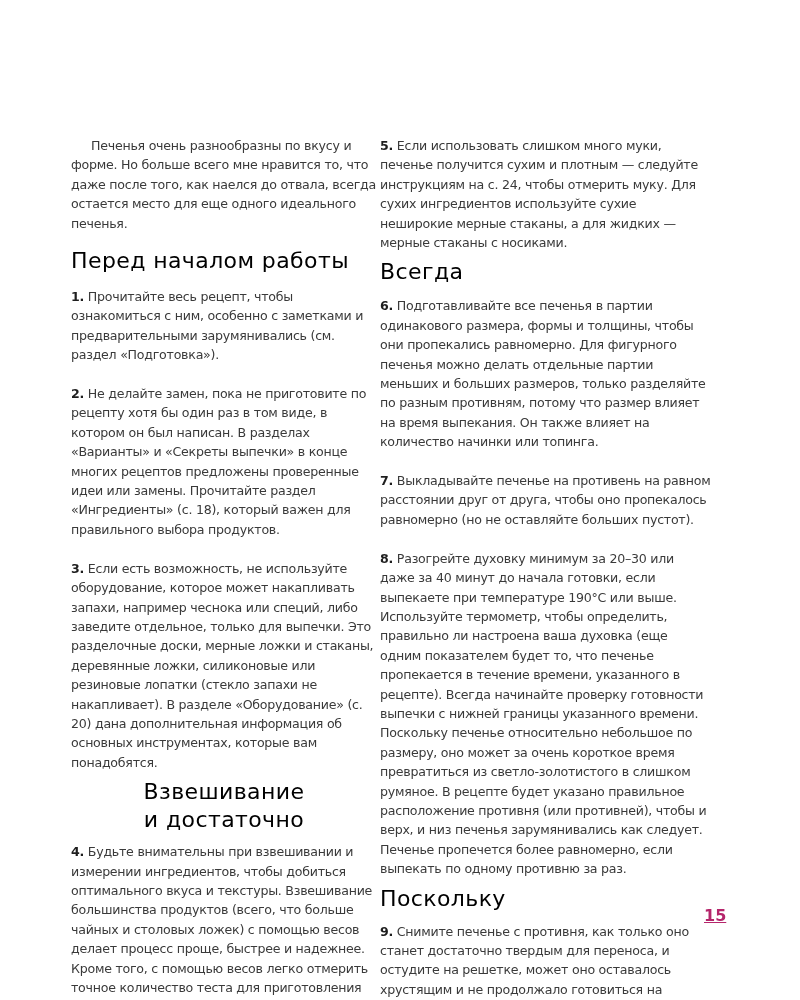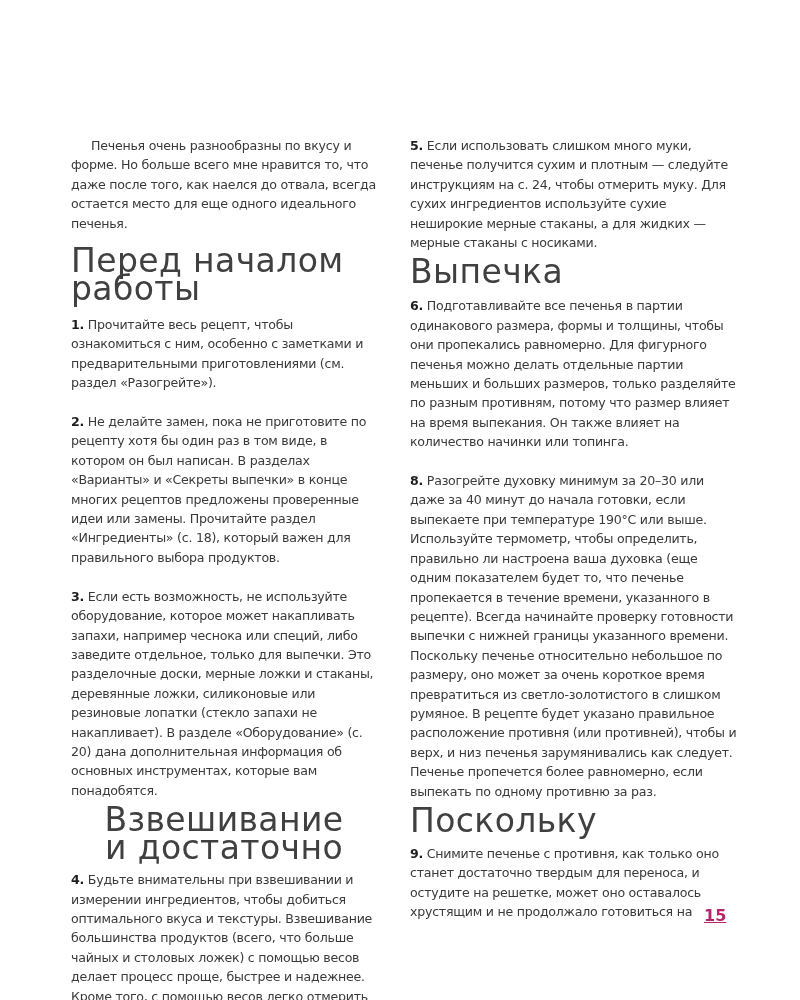--- a/index.html
+++ b/index.html
@@ -1,52 +1,53 @@
 <!DOCTYPE html>
 <html><head>
 <meta charset="utf-8">
 <style>
   html, body { margin:0; padding:0; background:#ffffff; }
   body { width:800px; height:1000px; position:relative; overflow:hidden;
          font-family:"DejaVu Sans", sans-serif; color:#3a3a3a; }
   .col { position:absolute; top:88px;margin-top:48px; }
   .col-left { left:71px; width:306px; }
-  .col-right { left:410px; width:332px; }
+  .col-right { left:380px; width:332px; }
   p { margin:0; font-size:12.6px; line-height:19.4px; letter-spacing:-0.25px; }
   p.intro { text-indent:20px; }
   p + p { margin-top:19.4px; }
   .num { font-weight:bold; color:#1e1e1e; }
-  h2 { margin:0; color:#404040; font-weight:normal; font-size:33px; line-height:28px;
+  h2 { margin:0; color:#000000; font-weight:normal; font-size:22px; line-height:28px;
        letter-spacing:0.4px; }
   .h-perd { margin-top:14px; margin-bottom:12px; }
   .h-vzv { margin-top:6px; margin-bottom:8px;text-align:center; }
   .h-vyp { margin-top:6px; margin-bottom:10px; }
   .h-ohl { margin-top:6px; margin-bottom:9px; }
   .page-num { position:absolute; left:704px; top:906px; font-weight:bold;
               font-size:16px; color:#b5256b;text-decoration:underline; }
 </style>
 </head>
 <body>
 
 <div class="col col-left">
   <p class="intro">Печенья очень разнообразны по вкусу и форме. Но больше всего мне нравится то, что даже после того, как наелся до отвала, всегда остается место для еще одного идеального печенья.</p>
 
   <h2 class="h-perd">Перед началом работы</h2>
-  <p><span class="num">1.</span><span> Прочитайте весь рецепт, чтобы ознакомиться с ним, особенно с заметками и предварительными приготовлениями (см. раздел «Разогрейте»).</span></p>
+  <p><span class="num">1.</span><span> Прочитайте весь рецепт, чтобы ознакомиться с ним, особенно с заметками и предварительными зарумянивались (см. раздел «Подготовка»).</span></p>
   <p><span class="num">2.</span><span> Не делайте замен, пока не приготовите по рецепту хотя бы один раз в том виде, в котором он был написан. В разделах «Варианты» и «Секреты выпечки» в конце многих рецептов предложены проверенные идеи или замены. Прочитайте раздел «Ингредиенты» (с. 18), который важен для правильного выбора продуктов.</span></p>
   <p><span class="num">3.</span><span> Если есть возможность, не используйте оборудование, которое может накапливать запахи, например чеснока или специй, либо заведите отдельное, только для выпечки. Это разделочные доски, мерные ложки и стаканы, деревянные ложки, силиконовые или резиновые лопатки (стекло запахи не накапливает). В разделе «Оборудование» (с. 20) дана дополнительная информация об основных инструментах, которые вам понадобятся.</span></p>
 
   <h2 class="h-vzv"><span>Взвешивание</span><br><span>и достаточно</span></h2>
   <p><span class="num">4.</span><span> Будьте внимательны при взвешивании и измерении ингредиентов, чтобы добиться оптимального вкуса и текстуры. Взвешивание большинства продуктов (всего, что больше чайных и столовых ложек) с помощью весов делает процесс проще, быстрее и надежнее. Кроме того, с помощью весов легко отмерить точное количество теста для приготовления печенья одинакового размера.</span></p>
 </div>
 
 <div class="col col-right">
   <p><span class="num">5.</span><span> Если использовать слишком много муки, печенье получится сухим и плотным — следуйте инструкциям на с. 24, чтобы отмерить муку. Для сухих ингредиентов используйте сухие неширокие мерные стаканы, а для жидких — мерные стаканы с носиками.</span></p>
 
-  <h2 class="h-vyp">Выпечка</h2>
+  <h2 class="h-vyp">Всегда</h2>
   <p><span class="num">6.</span><span> Подготавливайте все печенья в партии одинакового размера, формы и толщины, чтобы они пропекались равномерно. Для фигурного печенья можно делать отдельные партии меньших и больших размеров, только разделяйте по разным противням, потому что размер влияет на время выпекания. Он также влияет на количество начинки или топинга.</span></p>
+  <p><span class="num">7.</span><span> Выкладывайте печенье на противень на равном расстоянии друг от друга, чтобы оно пропекалось равномерно (но не оставляйте больших пустот).</span></p>
   <p><span class="num">8.</span><span> Разогрейте духовку минимум за 20–30 или даже за 40 минут до начала готовки, если выпекаете при температуре 190°C или выше. Используйте термометр, чтобы определить, правильно ли настроена ваша духовка (еще одним показателем будет то, что печенье пропекается в течение времени, указанного в рецепте). Всегда начинайте проверку готовности выпечки с нижней границы указанного времени. Поскольку печенье относительно небольшое по размеру, оно может за очень короткое время превратиться из светло-золотистого в слишком румяное. В рецепте будет указано правильное расположение противня (или противней), чтобы и верх, и низ печенья зарумянивались как следует. Печенье пропечется более равномерно, если выпекать по одному противню за раз.</span></p>
 
   <h2 class="h-ohl">Поскольку</h2>
   <p><span class="num">9.</span><span> Снимите печенье с противня, как только оно станет достаточно твердым для переноса, и остудите на решетке, может оно оставалось хрустящим и не продолжало готовиться на</span></p>
 </div>
 
 <div class="page-num">15</div>
 
 </body></html>

